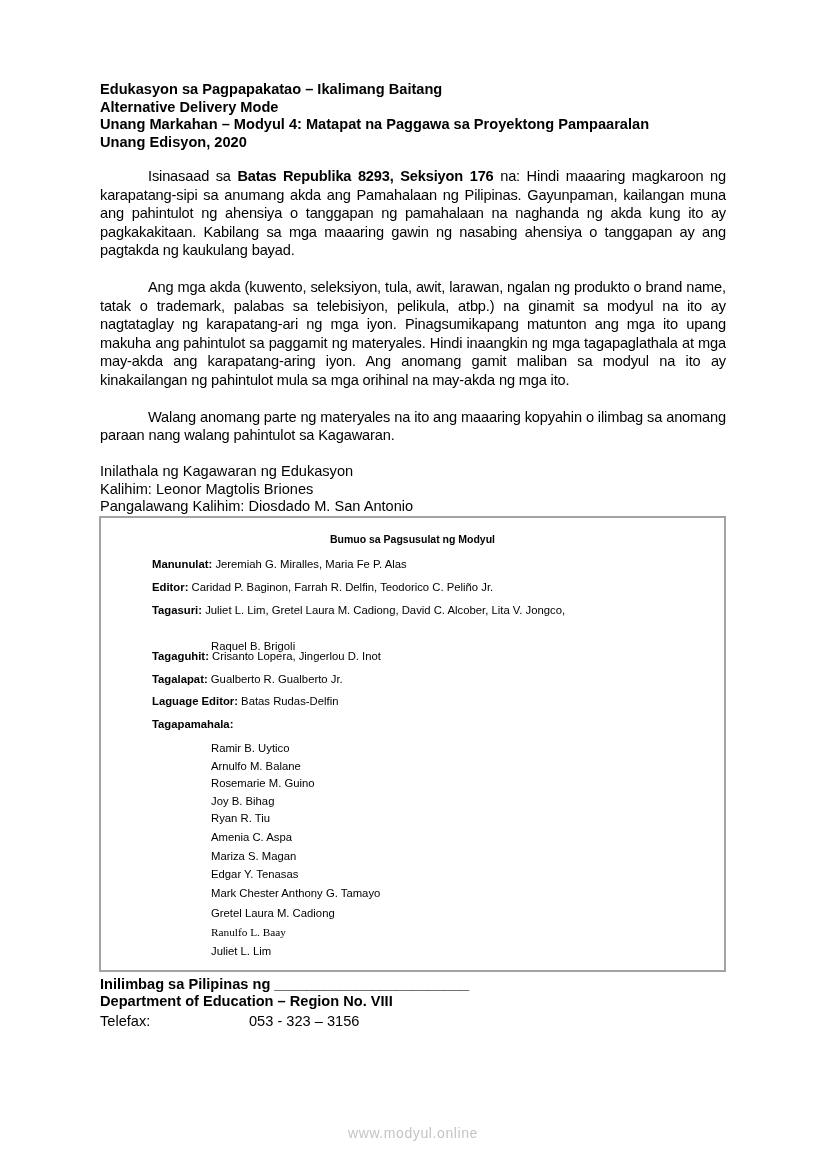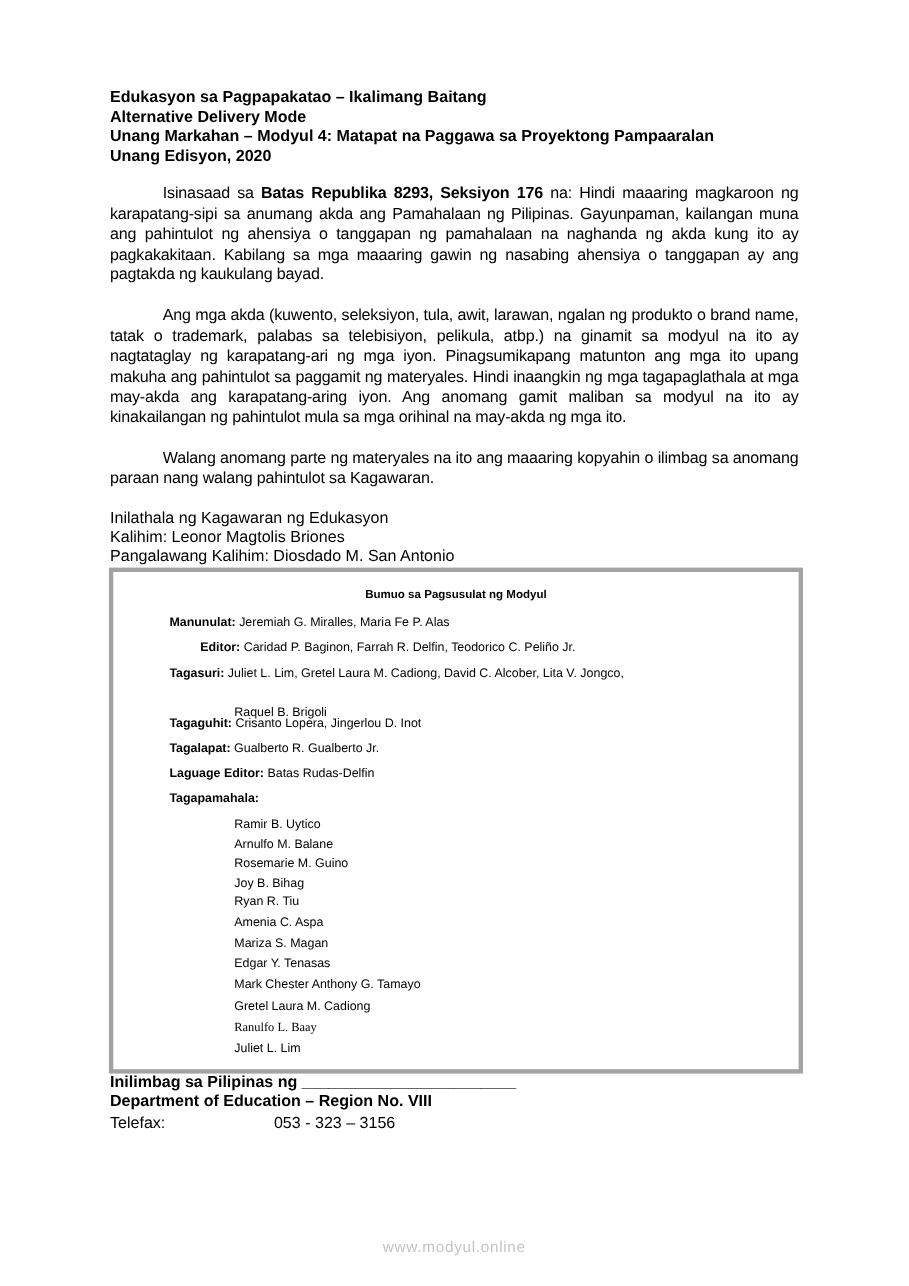--- a/index.html
+++ b/index.html
@@ -43,21 +43,21 @@
       margin-top: 18px;
       font-size: 14.6px;
       line-height: 17.8px;
     }
     .credits-box {
       position: absolute;
       left: 99px;
       top: 516px;
       width: 623px;
       height: 452px;
-      border: 4px solid #a3a3a3;
+      border: 2px solid #a3a3a3;
       font-size: 11.3px;
     }
     .credits-title {
       position: absolute;
       top: 15px;
       left: 0;
       right: 0;
       text-align: center;
       font-weight: bold;
       font-size: 10.5px;
@@ -130,21 +130,21 @@
     <div>Pangalawang Kalihim: Diosdado M. San Antonio</div>
   </div>
 </div>
 
 <div class="credits-box">
   <div class="credits-title">Bumuo sa Pagsusulat ng Modyul</div>
 
   <div class="credit-line" style="top:40px;">
     <span class="role">Manunulat:</span><span> Jeremiah G. Miralles, Maria Fe P. Alas</span>
   </div>
-  <div class="credit-line" style="top:63px;margin-left:28px;">
+  <div class="credit-line" style="top:63px;">
     <span class="role">Editor:</span><span> Caridad P. Baginon, Farrah R. Delfin, Teodorico C. Peliño Jr.</span>
   </div>
   <div class="credit-line" style="top:86px;">
     <span class="role">Tagasuri:</span><span> Juliet L. Lim, Gretel Laura M. Cadiong, David C. Alcober, Lita V. Jongco,</span>
   </div>
   <div class="credit-line indent-line" style="top:122px;">Raquel B. Brigoli</div>
   <div class="credit-line" style="top:132px;">
     <span class="role">Tagaguhit:</span><span> Crisanto Lopera, Jingerlou D. Inot</span>
   </div>
   <div class="credit-line" style="top:155px;">

